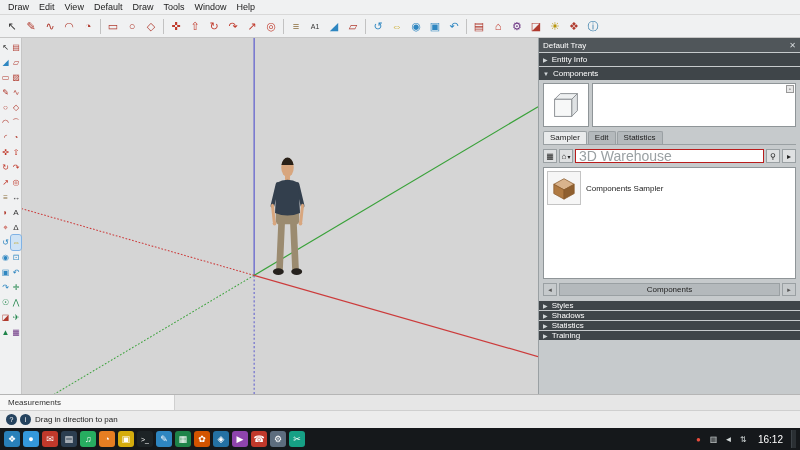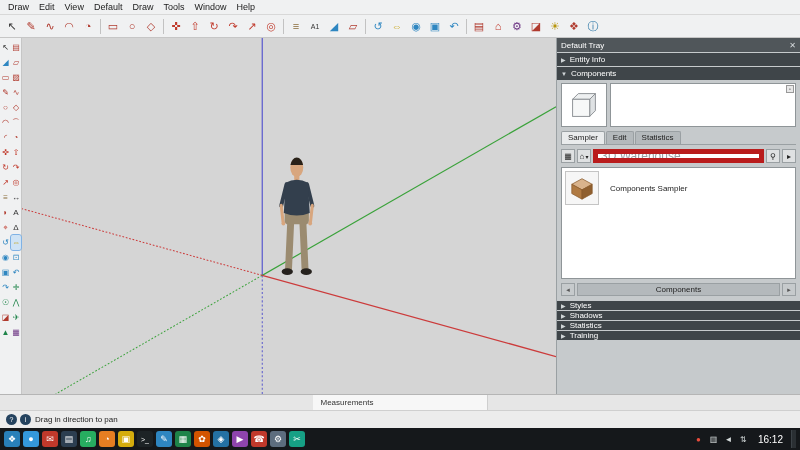--- a/index.html
+++ b/index.html
@@ -38,33 +38,33 @@
   .comp-body { background:#c6cacc; padding:3px 4px 4px; }
   .preview-row { display:flex; gap:3px; }
   .thumb-box { width:46px; height:44px; background:#fff; border:1px solid #8f9598; display:flex; align-items:center; justify-content:center; }
   .desc-box { flex:1; height:44px; background:#fff; border:1px solid #8f9598; position:relative; }
   .pane-toggle { position:absolute; top:1px; right:1px; width:8px; height:8px; background:#e8e8e8; border:1px solid #999; font-size:5px; display:flex; align-items:center; justify-content:center; }
   .tabs-row { display:flex; margin-top:4px; border-bottom:1px solid #9aa0a3; }
   .tab { padding:1px 6px 2px; background:#b4b9bc; border:1px solid #9aa0a3; border-bottom:none; margin-right:1px; border-radius:2px 2px 0 0; cursor:default; }
   .tab.active { background:#e9ebec; }
   .search-row { display:flex; align-items:center; gap:2px; margin-top:4px; }
   .mini-btn { height:14px; min-width:14px; background:#dfe1e2; border:1px solid #9aa0a3; display:flex; align-items:center; justify-content:center; font-size:8px; padding:0 1px; gap:1px; cursor:default; }
-  .search-input { flex:1; height:14px; border:5px solid #b91c1c; font-size:12px; padding:0 3px; background:#fff; color:#333; font-family:inherit; min-width:0; }
+  .search-input { flex:1; height:14px; border:1px solid #b91c1c; font-size:14px; padding:0 3px; background:#fff; color:#333; font-family:inherit; min-width:0; }
   .search-input::placeholder { color:#9aa0a3; }
   .comp-list { background:#fff; border:1px solid #8f9598; margin-top:4px; height:112px; overflow:hidden; padding:3px; }
-  .comp-item { display:flex; align-items:center; gap:11px; margin-bottom:5px; cursor:default; }
+  .comp-item { display:flex; align-items:center; gap:5px; margin-bottom:5px; cursor:default; }
   .comp-thumb { width:34px; height:34px; border:1px solid #c4c4c4; background:#f6f6f6; display:flex; align-items:center; justify-content:center; }
   .comp-label { font-size:8px; color:#222; }
   .comp-footer { display:flex; align-items:center; margin-top:4px; gap:2px; }
   .nav-btn { width:14px; height:13px; display:flex; align-items:center; justify-content:center; background:#c6cacc; border:1px solid #9aa0a3; color:#555; font-size:7px; cursor:default; }
   .footer-label { flex:1; text-align:center; background:#b4b9bc; border:1px solid #9aa0a3; height:13px; line-height:12px; }
   .panel-filler { flex:1; }
 
   
-  .measure-bar { flex:0 0 16px; background:#e6e6e6; border-top:1px solid #b5b5b5; display:flex; align-items:stretch;justify-content:center; }
+  .measure-bar { flex:0 0 16px; background:#e6e6e6; border-top:1px solid #b5b5b5; display:flex; align-items:stretch; }
   .measure-tab { width:175px; background:#f7f7f7; border-right:1px solid #cfcfcf; display:flex; align-items:center; padding-left:8px; font-size:8px; color:#333; }
 
   
   .statusbar { flex:0 0 18px; background:#ececec; border-top:1px solid #cfcfcf; display:flex; align-items:center; gap:4px; padding-left:6px; font-size:8px; color:#222; }
   .status-icon { width:11px; height:11px; border-radius:50%; background:#24425e; color:#fff; font-size:7px; display:flex; align-items:center; justify-content:center; }
 
   
   .taskbar { flex:0 0 22px; background:#15181b; display:flex; align-items:center; gap:3px; padding:0 4px; }
   .task-icon { width:16px; height:16px; border-radius:3px; display:flex; align-items:center; justify-content:center; font-size:9px; line-height:1; color:#fff; cursor:default; }
   .task-spacer { flex:1; }

